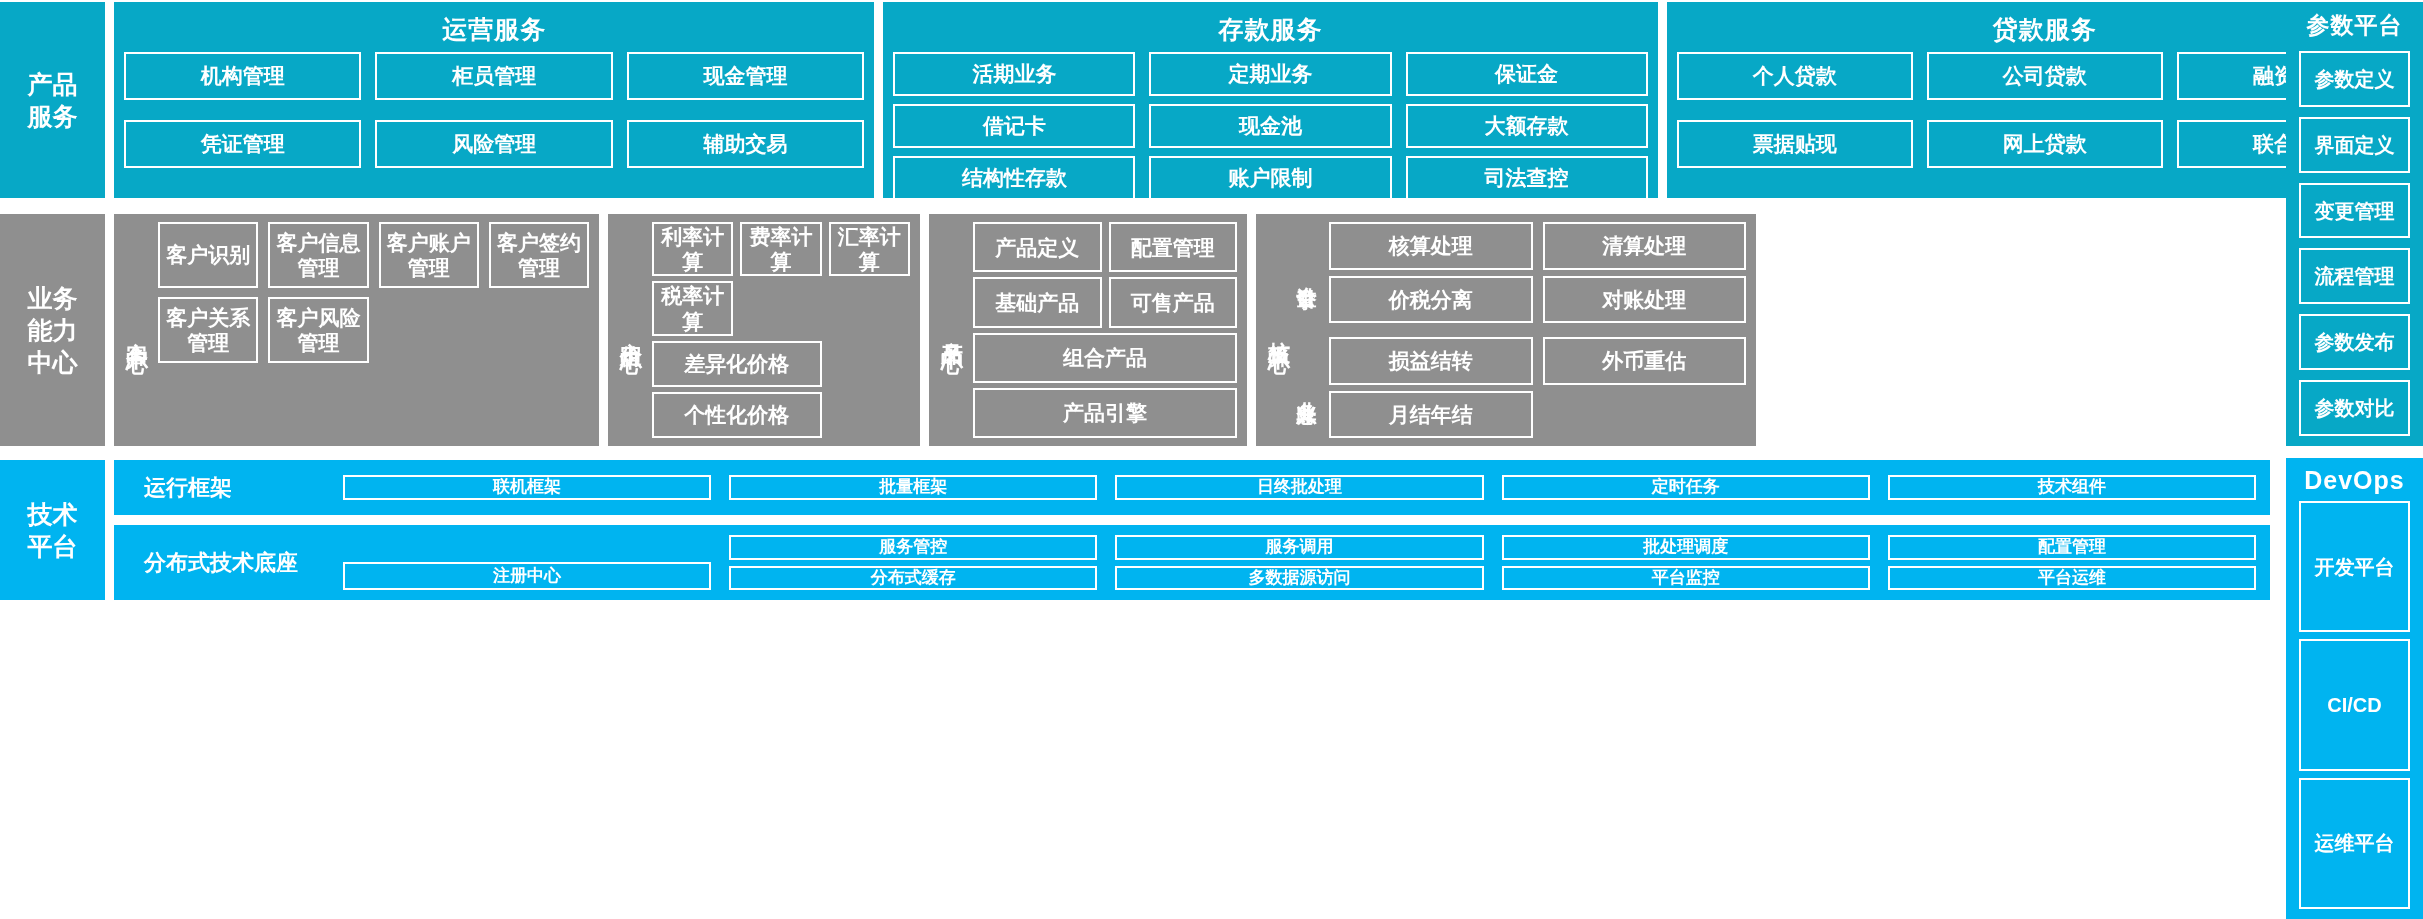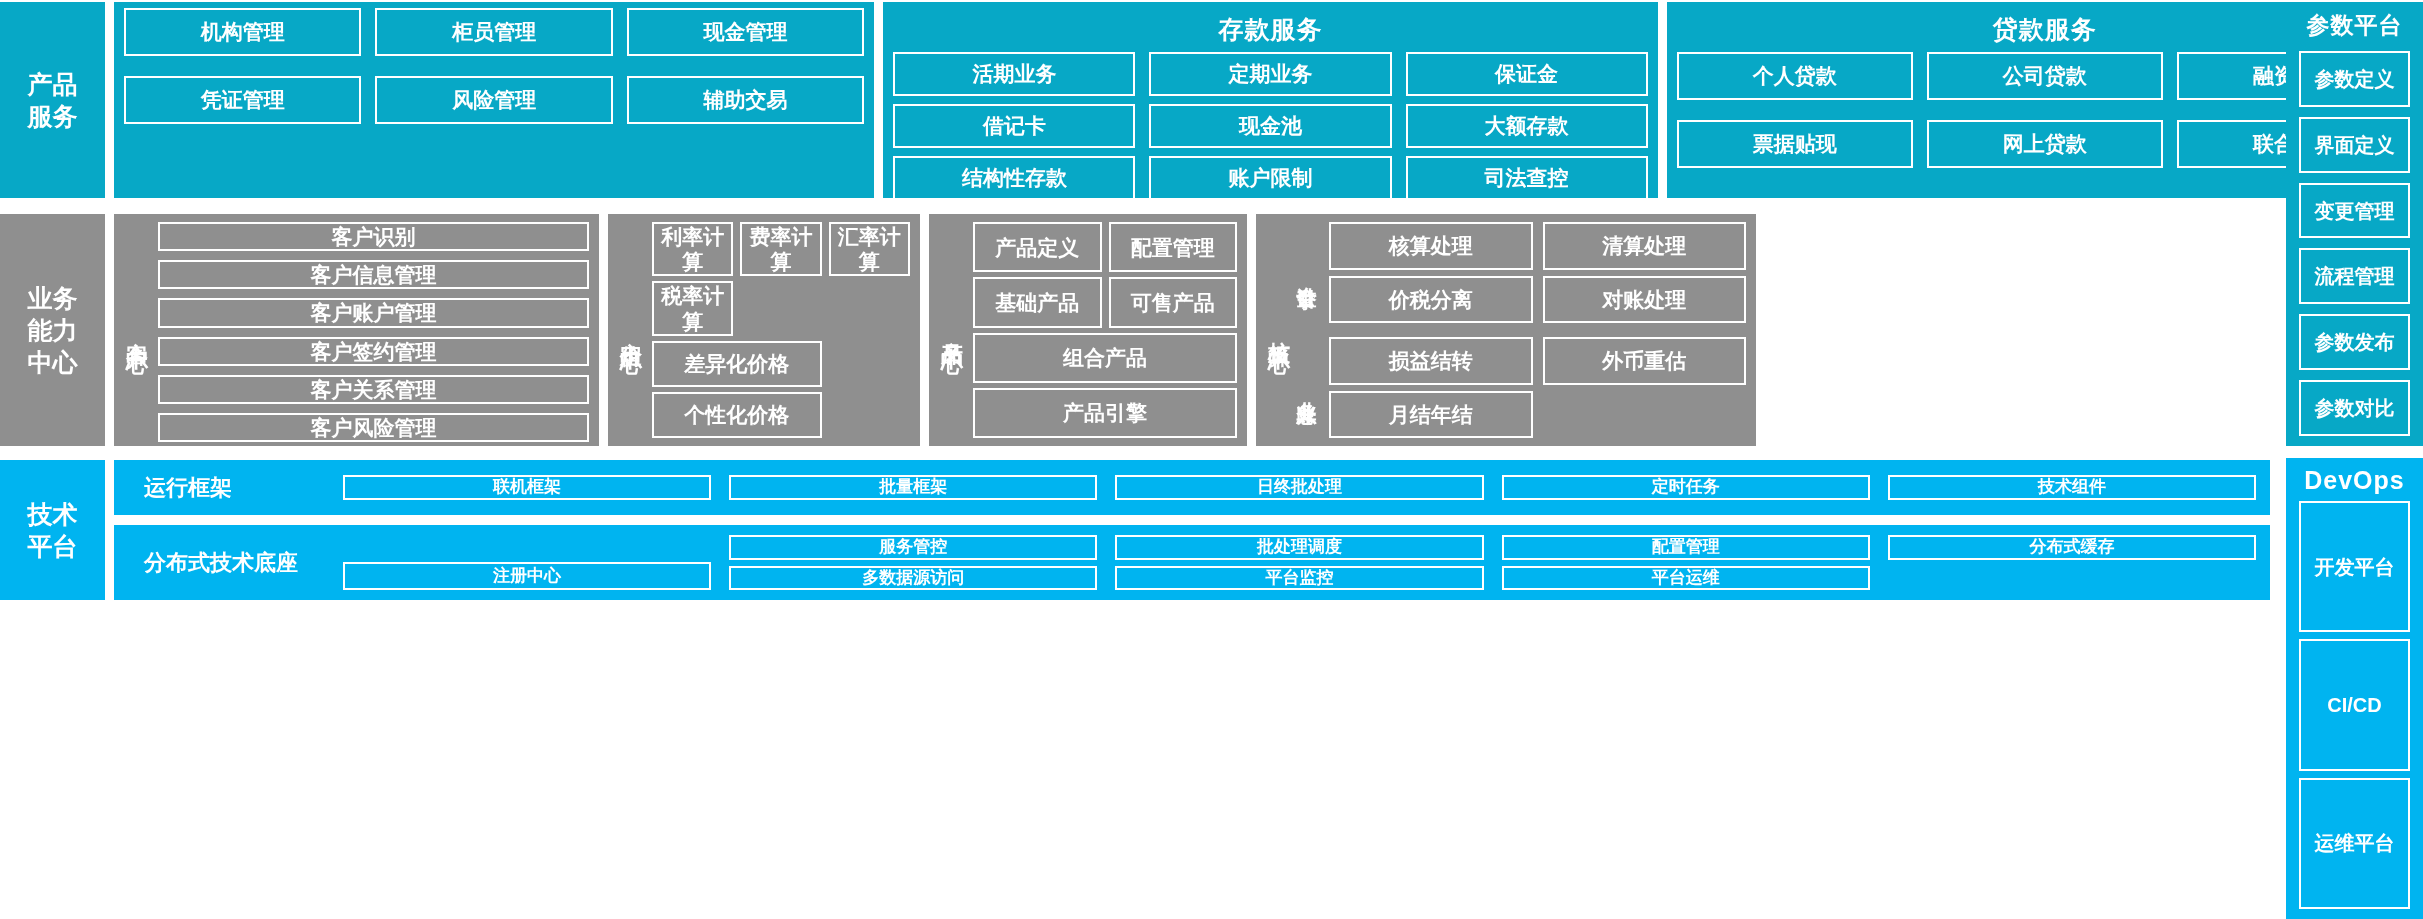--- a/index.html
+++ b/index.html
@@ -128,21 +128,21 @@
   .center-panel { height: 232px; display: flex; padding: 8px 10px 8px 8px; }
   #center-customer  { width: 485px; }
   #center-pricing   { width: 312px; }
   #center-product   { width: 318px; }
   #center-accounting{ width: 500px; }
 
   .center-body { flex: 1 1 auto; display: grid; }
 
   
   #center-customer .center-body {
-    grid-template-columns: 1fr;
+    grid-template-columns: 1fr 1fr 1fr 1fr;
     grid-template-rows: repeat(3, 1fr);
     gap: 9px 10px;
     padding-left: 6px;
   }
   
   #center-pricing .center-body {
     grid-template-columns: 1fr 1fr 1fr;
     grid-template-rows: repeat(4, 1fr);
     gap: 5px 7px;
     padding-left: 6px;
@@ -208,20 +208,21 @@
 <div class="page">
 
   <div class="band" id="top-band">
 
     <div class="rail teal rail-lg" id="top-rail">
       <span style="white-space:pre-line">产品
 服务</span>
     </div>
 
     <div class="panel teal svc-panel" id="panel-operations">
+      <div class="panel-title">运营服务</div>
       <div class="grid3">
         <div class="cell">机构管理</div>
         <div class="cell">柜员管理</div>
         <div class="cell">现金管理</div>
         <div class="cell">凭证管理</div>
         <div class="cell">风险管理</div>
         <div class="cell">辅助交易</div>
       </div>
     </div>
 
@@ -356,20 +357,21 @@
           <div class="cell">定时任务</div>
           <div class="cell">技术组件</div>
         </div>
       </div>
 
       <div class="tech-row" id="row-base">
         <div class="tech-label">分布式技术底座</div>
         <div class="tech-cells two-rows">
           <div class="cell tall">注册中心</div>
           <div class="cell">服务管控</div>
+          <div class="cell">服务调用</div>
           <div class="cell">批处理调度</div>
           <div class="cell">配置管理</div>
           <div class="cell">分布式缓存</div>
           <div class="cell">多数据源访问</div>
           <div class="cell">平台监控</div>
           <div class="cell">平台运维</div>
         </div>
       </div>
 
     </div>

